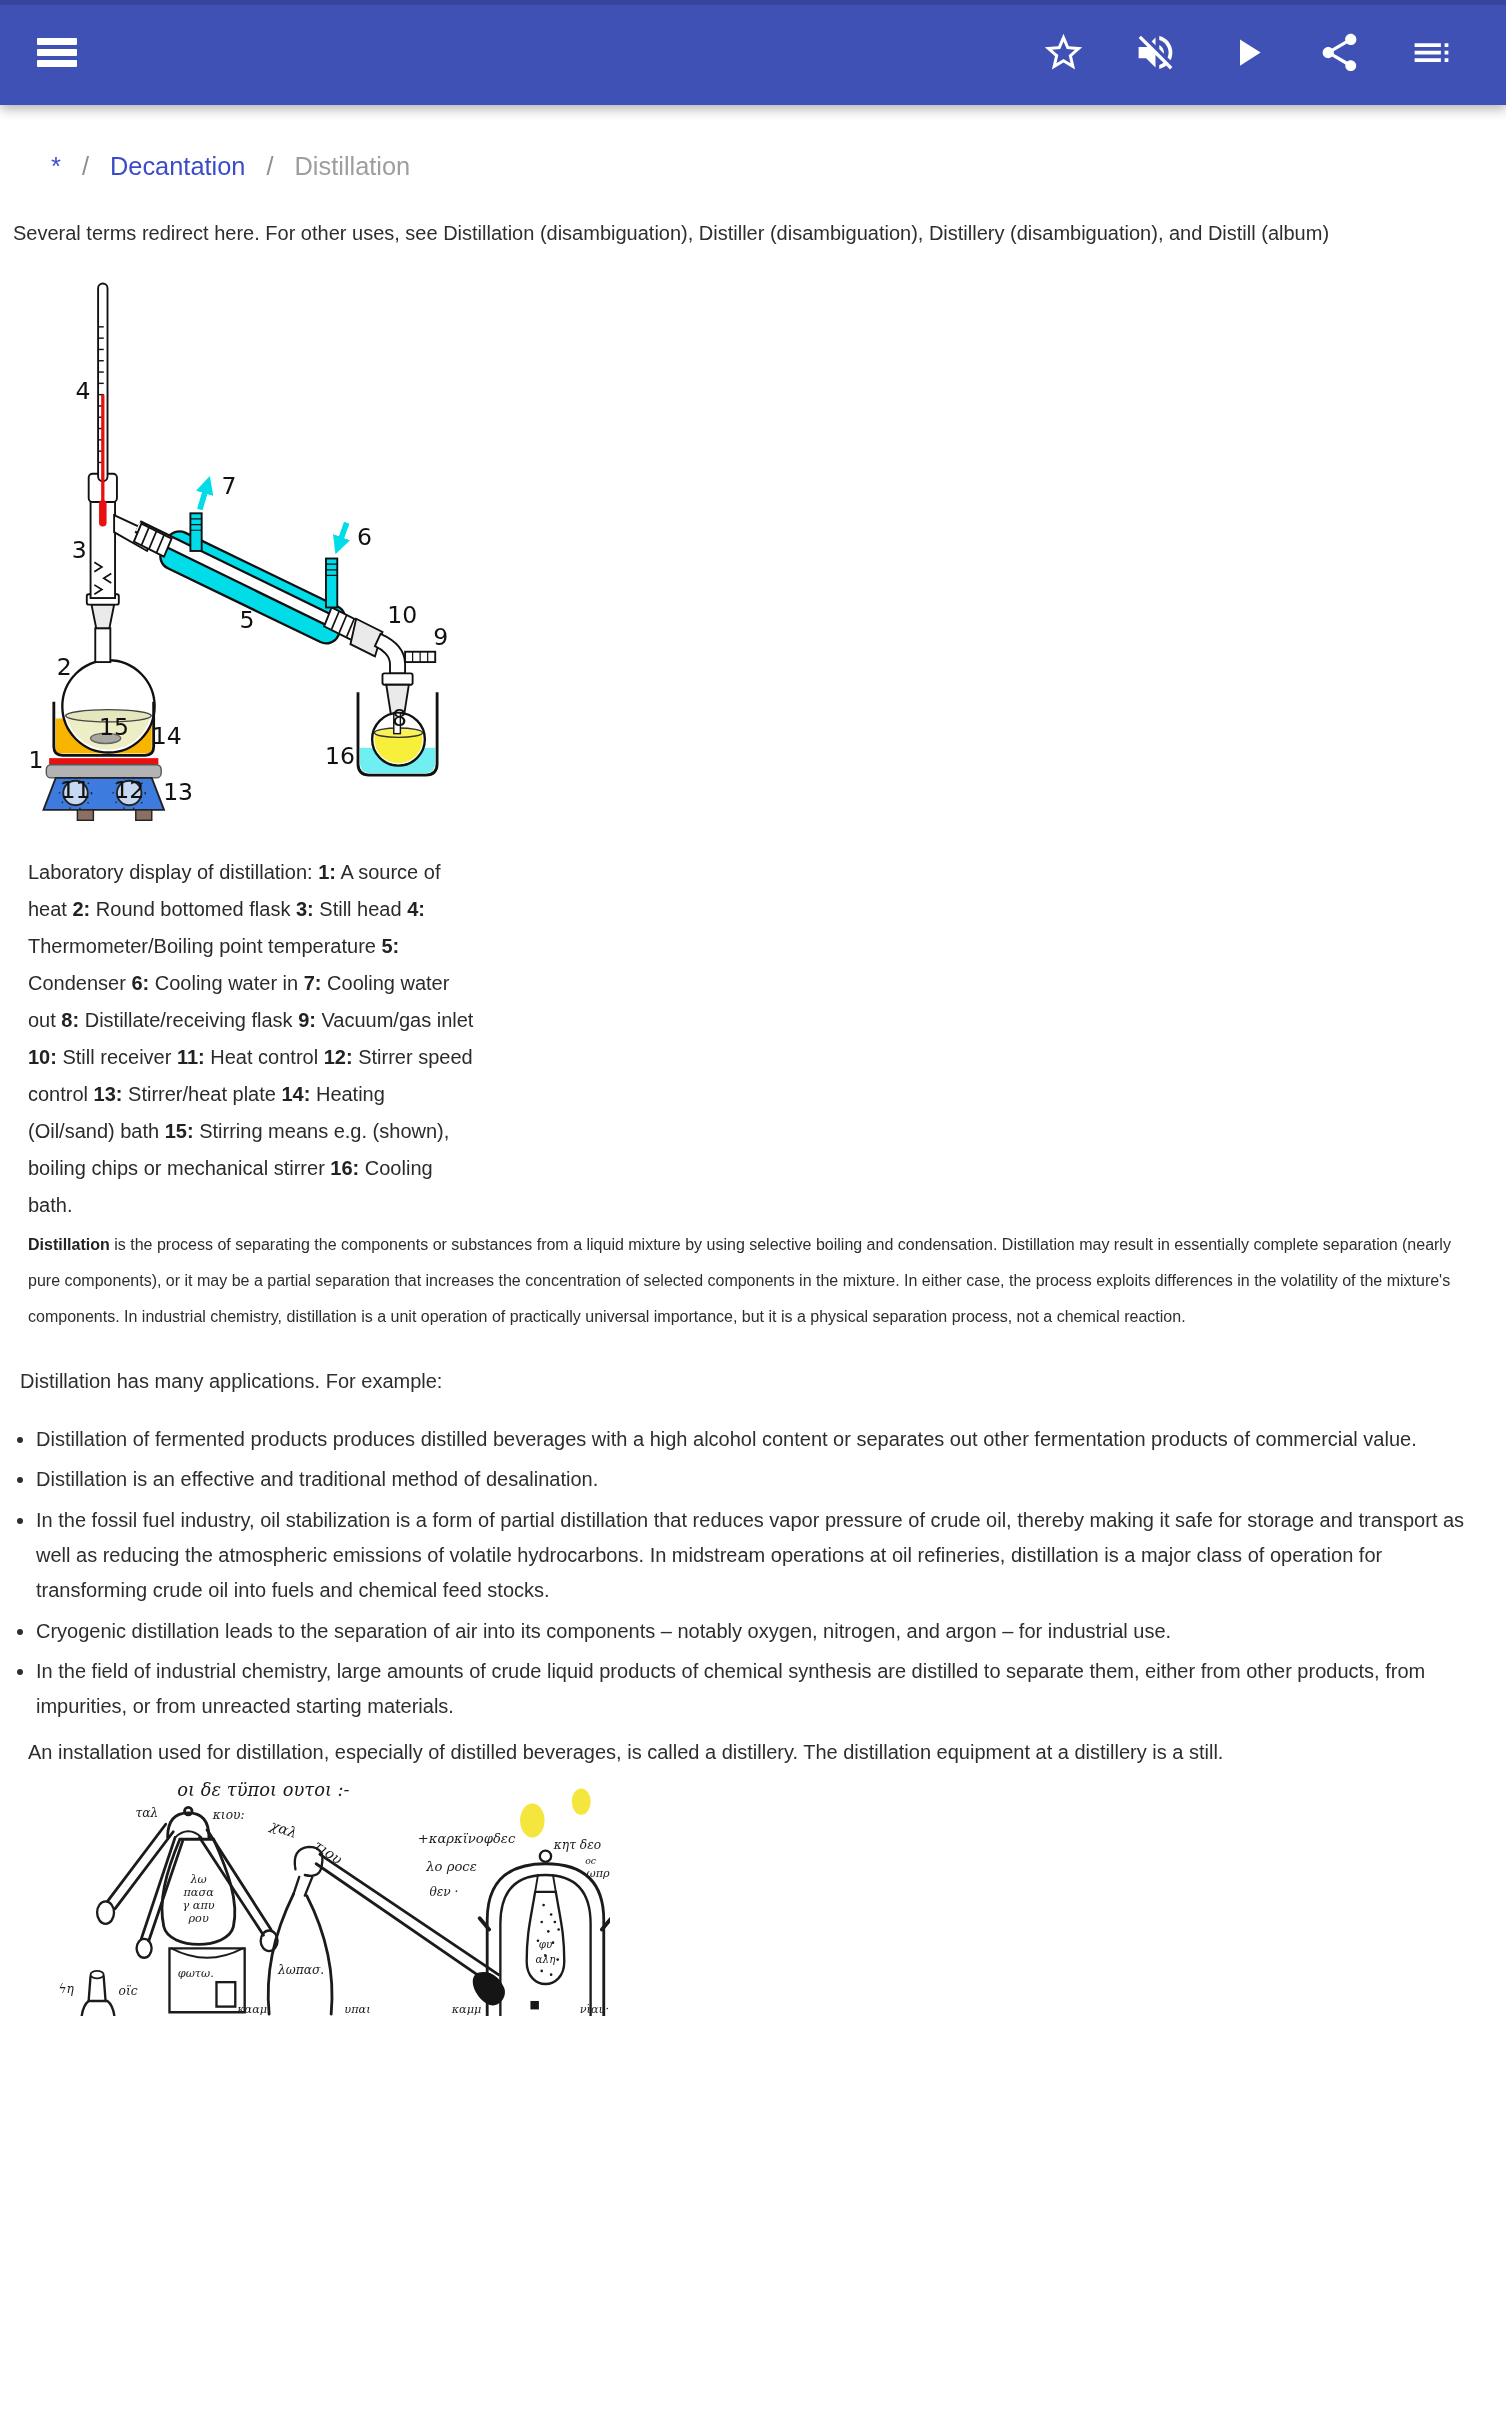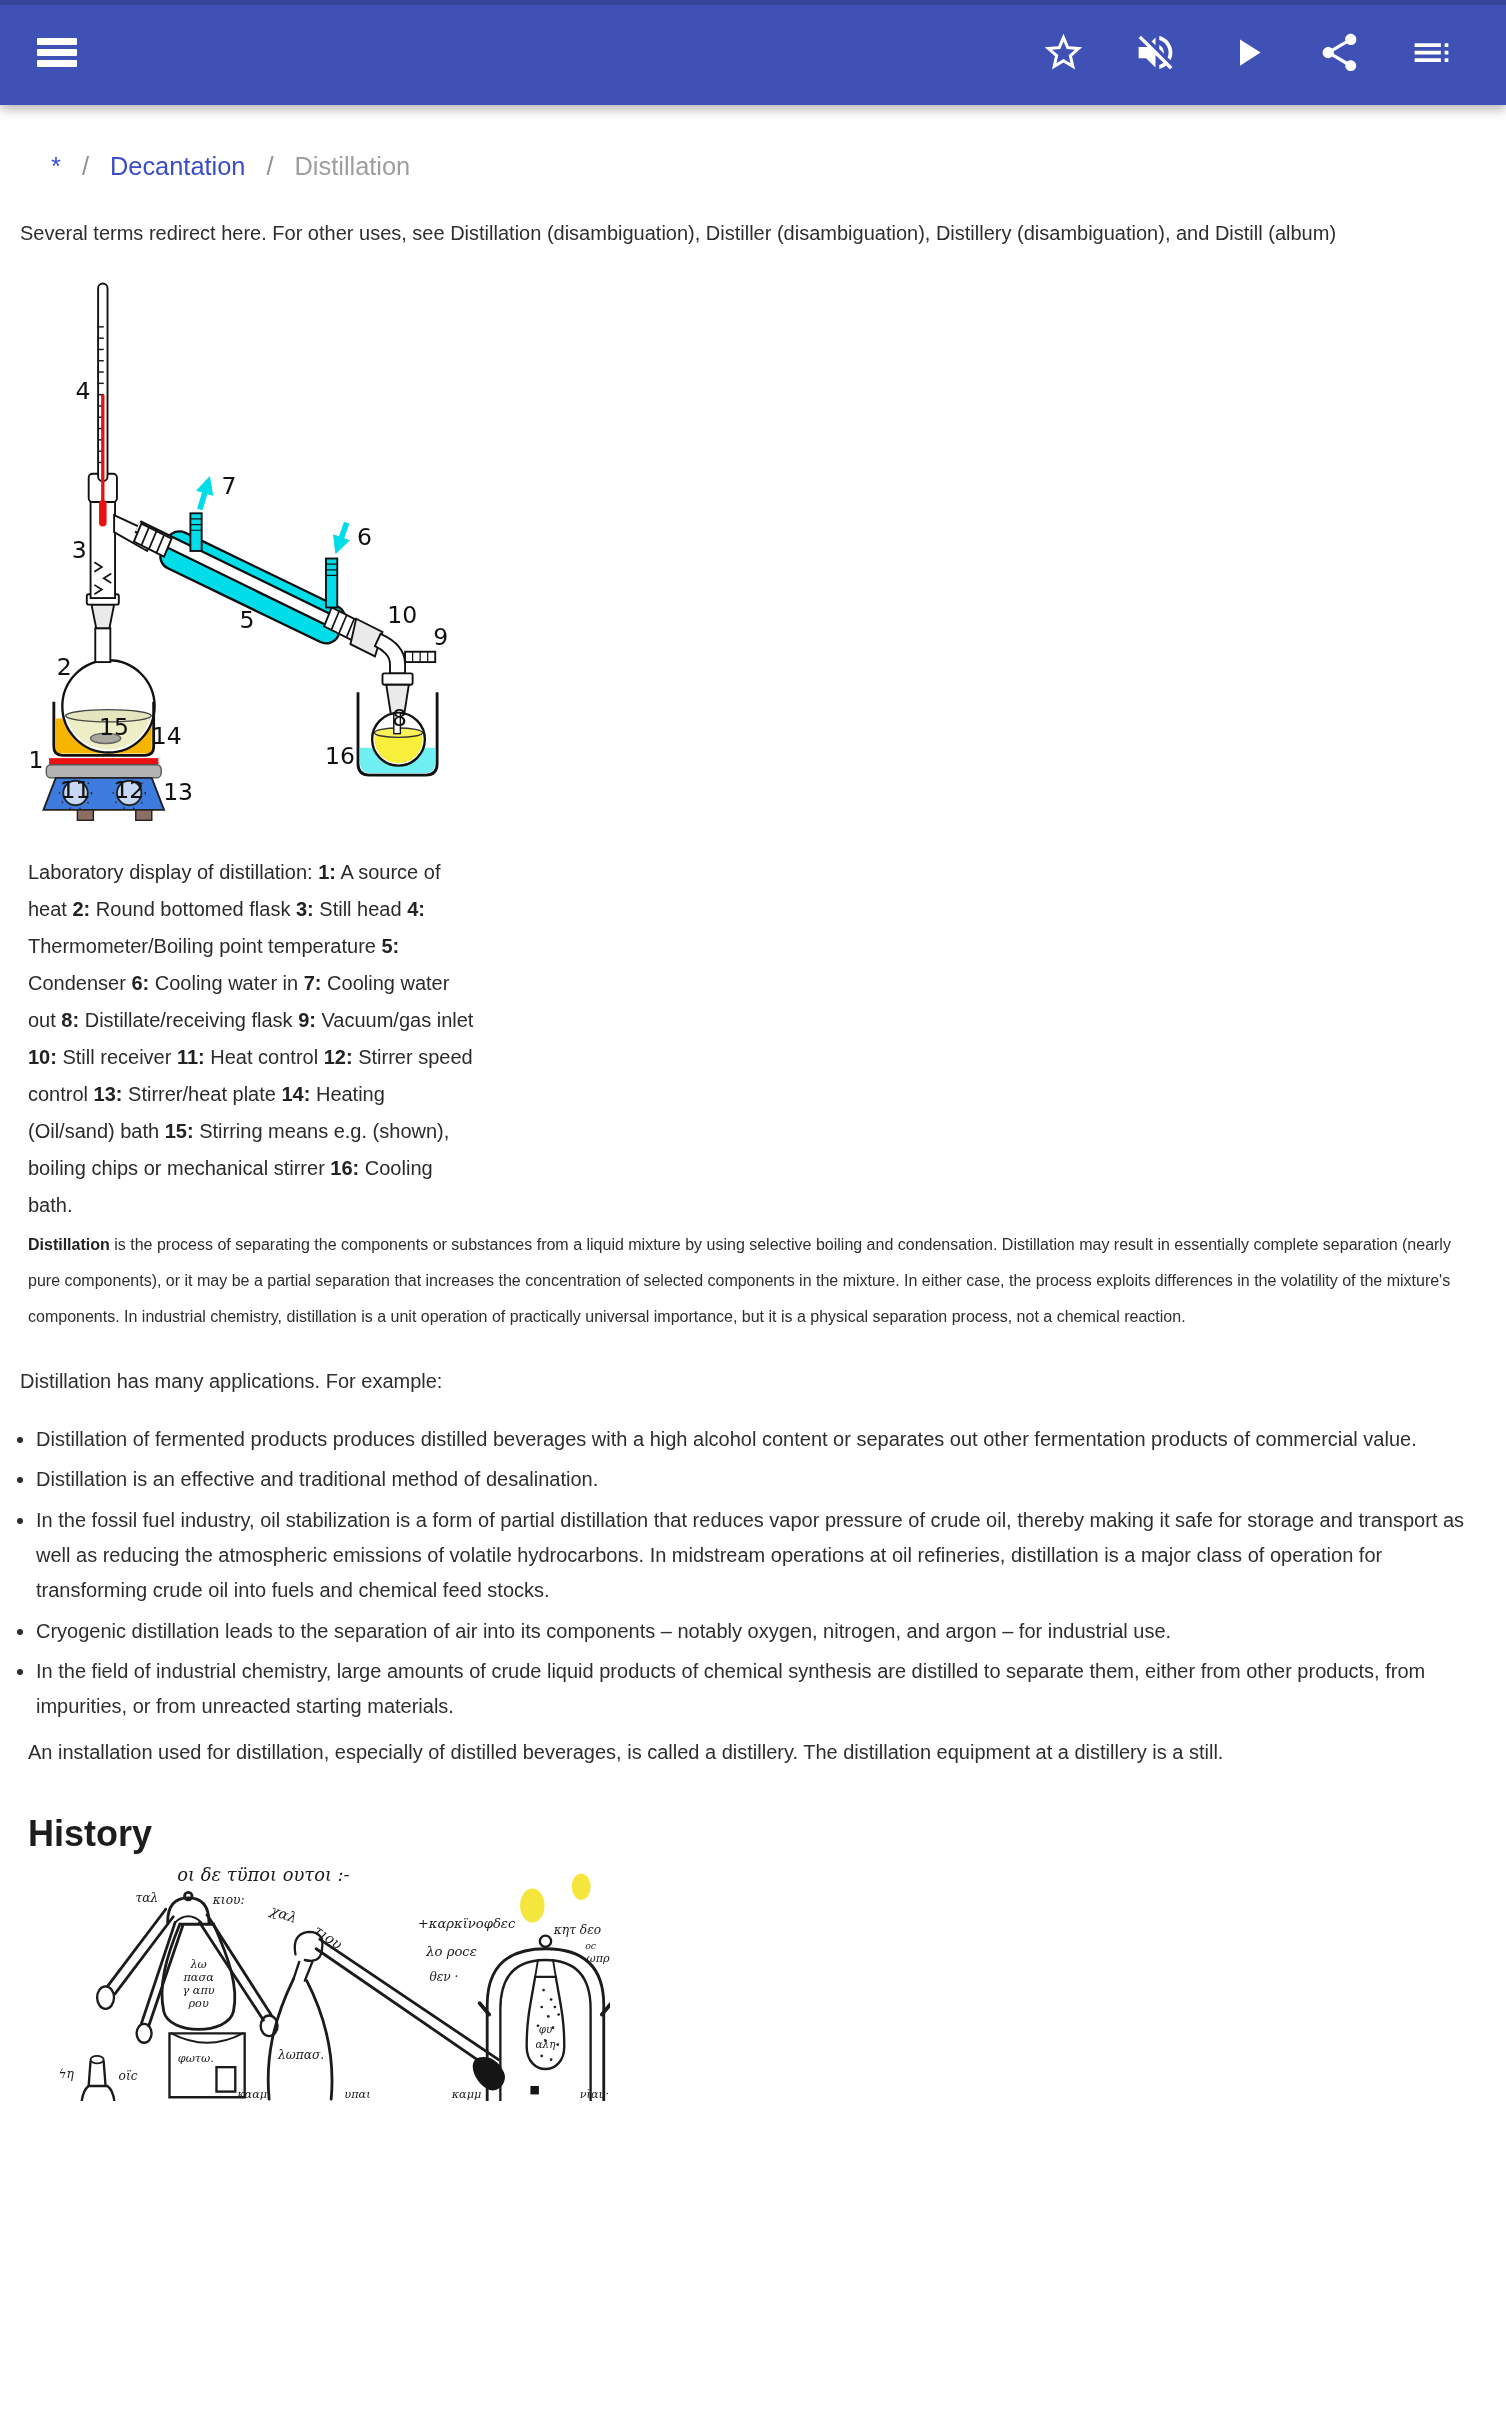--- a/index.html
+++ b/index.html
@@ -14,21 +14,21 @@
     align-items:center;justify-content:center;width:49px;height:49px;}
   .menu-bars{display:flex;flex-direction:column;gap:4.7px;width:40px;}
   .menu-bars span{display:block;height:6.6px;background:#fff;border-radius:0.9px;}
   .actions{margin-left:auto;display:flex;align-items:center;gap:43px;padding-right:51px;}
   .actions svg{width:45px;height:45px;fill:#fff;display:block;}
   main{position:relative;}
   .breadcrumb{padding:47px 0 0 51px;font-size:25.4px;display:flex;gap:21px;align-items:baseline;}
   .breadcrumb a{color:var(--link);text-decoration:none;}
   .breadcrumb .sep{color:#8f8f8f;}
   .breadcrumb .current{color:var(--muted);}
-  .hatnote{margin:34px 32px 0 20px;font-size:20px;line-height:36px;color:#2e2e2e;}
+  .hatnote{margin:34px 32px 0 13px;font-size:20px;line-height:36px;color:#2e2e2e;}
   figure{margin:0;padding:0;}
   .diagram-fig{margin-top:24.5px;}
   .diagram-fig svg{display:block;}
   figcaption{width:446px;margin:13px 0 0 28px;font-size:20px;line-height:37px;color:#2b2b2b;}
   figcaption b{font-weight:bold;color:#222;}
   .lead{margin:3.8px 32px 0 28px;font-size:16px;line-height:36px;}
   .lead b{color:#222;}
   .apps-intro{margin:28px 32px 0 20px;font-size:20px;line-height:36px;}
   ul.apps{margin:22.6px 38px 0 0;padding-left:36px;font-size:20px;line-height:35px;}
   ul.apps li{margin-bottom:5.6px;}
@@ -210,21 +210,20 @@
   <ul class="apps" id="apps-list">
       <li>Distillation of fermented products produces distilled beverages with a high alcohol content or separates out other fermentation products of commercial value.</li>
       <li>Distillation is an effective and traditional method of desalination.</li>
       <li>In the fossil fuel industry, oil stabilization is a form of partial distillation that reduces vapor pressure of crude oil, thereby making it safe for storage and transport as well as reducing the atmospheric emissions of volatile hydrocarbons. In midstream operations at oil refineries, distillation is a major class of operation for transforming crude oil into fuels and chemical feed stocks.</li>
       <li>Cryogenic distillation leads to the separation of air into its components – notably oxygen, nitrogen, and argon – for industrial use.</li>
       <li>In the field of industrial chemistry, large amounts of crude liquid products of chemical synthesis are distilled to separate them, either from other products, from impurities, or from unreacted starting materials.</li>
     </ul>
 
   <p class="outro">An installation used for distillation, especially of distilled beverages, is called a distillery. The distillation equipment at a distillery is a still.</p>
 
-  <h2 class="history">History</h2>
 
   <figure class="drawing-fig">
     <svg id="drawing-svg" width="584" height="235" viewBox="0 0 620 250">
       <g fill="none" stroke="#1b1b1b" stroke-width="3" stroke-linecap="round">
 
         <circle cx="172" cy="32" r="4"></circle>
         <path d="M150,60 Q150,34 172,34 Q194,34 194,60"></path>
         <path d="M158,60 Q172,47 186,60" stroke-width="2"></path>
         <path d="M148,46 L86,128 M156,54 L94,136"></path>
         <ellipse cx="84" cy="140" rx="9" ry="12" stroke-width="2.5"></ellipse>

